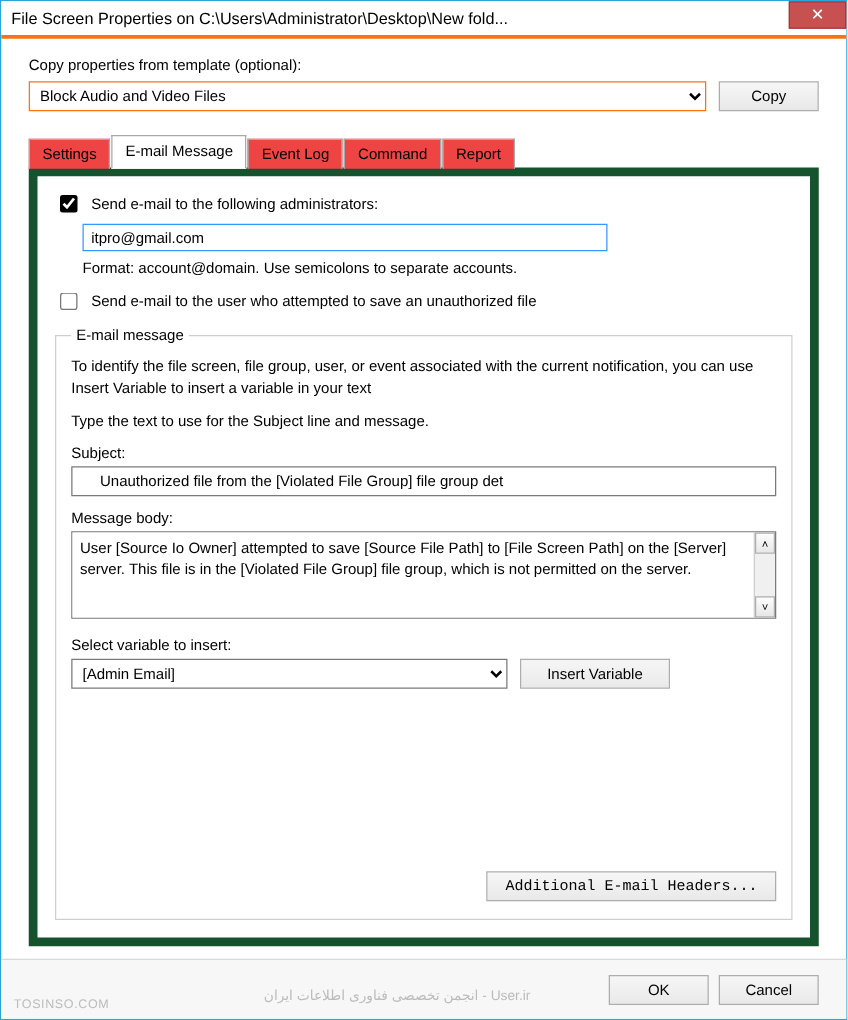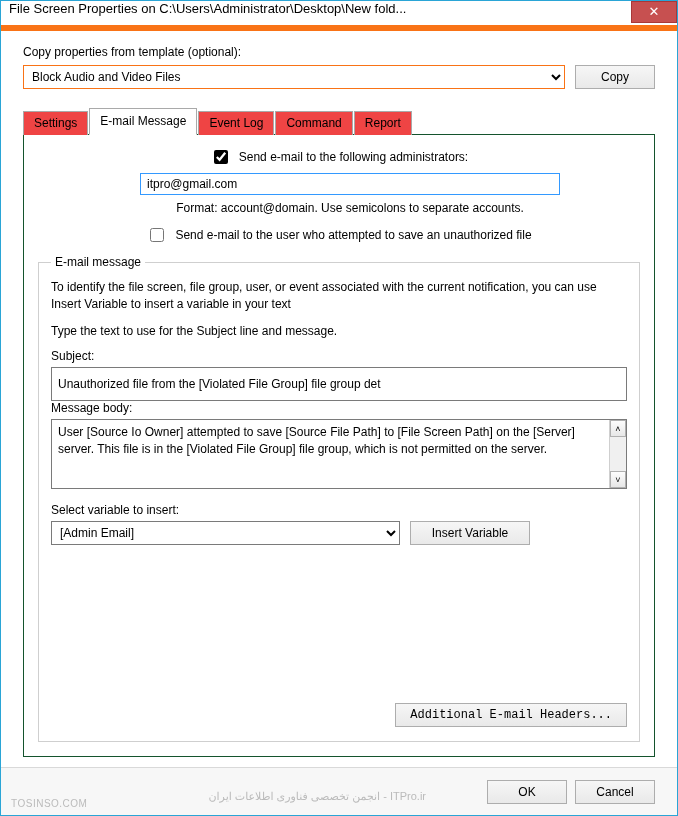--- a/index.html
+++ b/index.html
@@ -15,22 +15,23 @@
     height: 816px;
     border: 1px solid #2aa5d6;
     background: #fff;
     position: relative;
     display: flex;
     flex-direction: column;
   }
   .titlebar {
     height: 30px;
     background: #fff;
-    border-bottom: 6px solid #f97316;
+    border-bottom: 3px solid #f97316;
     display: flex;
+    align-items: center;
     padding-left: 8px;
     position: relative;
   }
   .titlebar-title {
     font-size: 13px;
     white-space: nowrap;
     overflow: hidden;
     text-overflow: ellipsis;
     flex: 1;
     padding-right: 50px;
@@ -97,28 +98,27 @@
   }
   .tab.active {
     background: #fff;
     border-bottom: 1px solid #fff;
     padding-top:5px;
     padding-bottom:6px;
     top:0;
     z-index:3;
   }
   .tab-body {
-    border: 1px solid #14532d;
+    border: 7px solid #14532d;
     flex:1;
     background: #fff;
     padding: 12px 14px 14px 14px;
     position: relative;
     display:flex;
     flex-direction:column;
-    align-items:center;
   }
 
   .chk-row { display:flex; align-items:center; gap:8px; margin-bottom:6px; }
   .chk {
     width:14px; height:14px;
     accent-color:#000;
   }
   .admin-input {
     width: 420px;
     height: 22px;
@@ -140,24 +140,25 @@
     padding: 10px 12px 14px 12px;
     flex:1;
     display:flex;
     flex-direction:column;
   }
   fieldset.email-msg legend { padding: 0 4px; }
 
   .instr { margin-bottom: 10px; line-height:1.4; }
   .subj-input {
     width: 100%;
-    height: 34px;
+    height: 24px;
     border: 1px solid #7a7a7a;
     font: inherit;
-    padding: 2px 6px;
+    padding: 2px 22px;
+    margin-bottom: 10px;
   }
   .body-box {
     width: 100%;
     height: 70px;
     border: 1px solid #7a7a7a;
     position: relative;
     display:flex;
   }
   .body-text {
     flex:1;
@@ -306,18 +307,18 @@
             <button class="btn btn-wide">Additional E-mail Headers...</button>
           </div>
         </fieldset>
 
       </div>
     </div>
   </div>
 
   <div class="footer">
     <div class="watermark-left">TOSINSO.COM</div>
-    <div class="watermark-center">ITPro.ir - انجمن تخصصی فناوری اطلاعات ایران</div>
+    <div class="watermark-center">User.ir - انجمن تخصصی فناوری اطلاعات ایران</div>
     <button class="btn">OK</button>
     <button class="btn">Cancel</button>
   </div>
 
 </div>
 
 </body></html>

